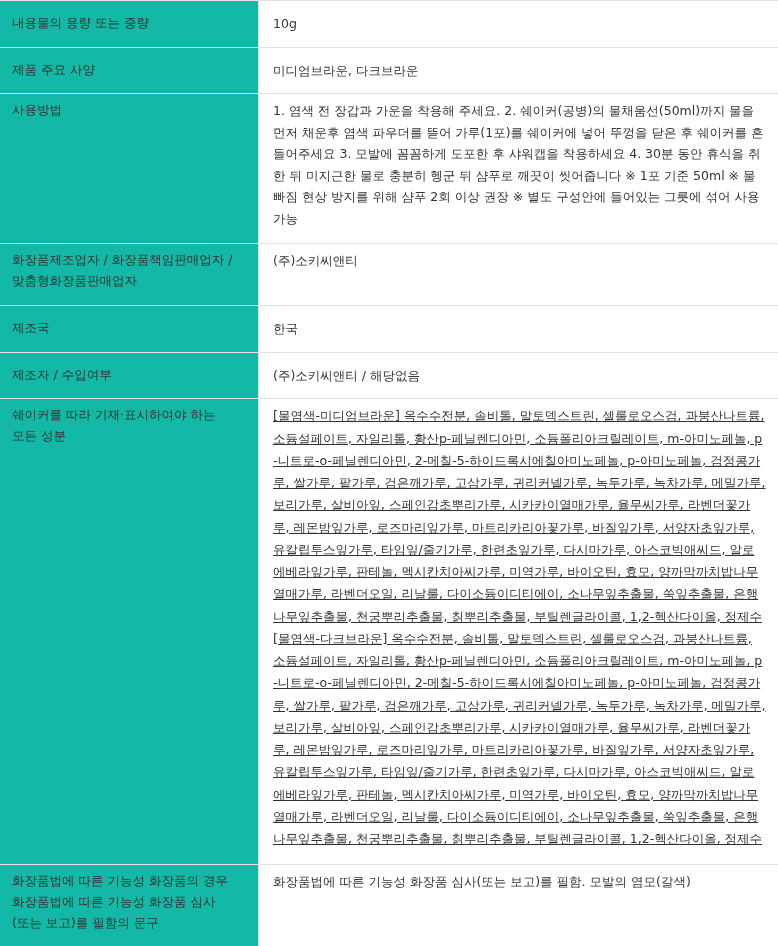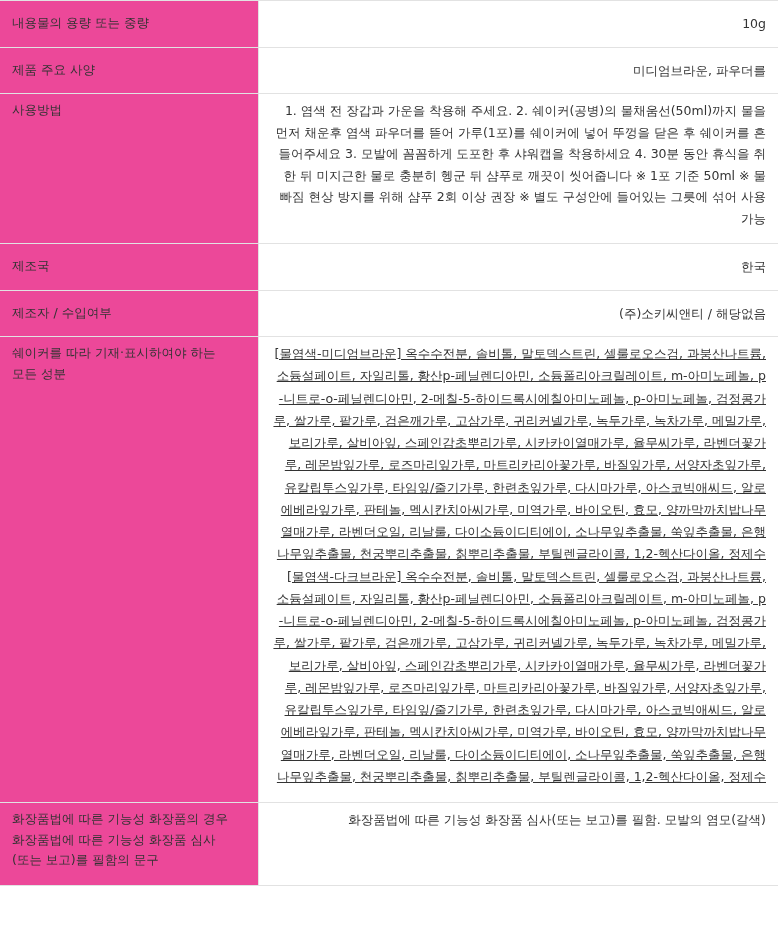--- a/index.html
+++ b/index.html
@@ -24,33 +24,32 @@
   table.spec-table tr:first-child {
     border-top: 1px solid #e2e2e2;
   }
   td.label-cell {
     width: 232px;
     padding: 12px 14px 12px 12px;
     vertical-align: top;
     font-size: 12.5px;
     line-height: 1.65;
     color: #333333;
-    background: #ec4899;
+    background: #14b8a6;
     word-break: keep-all;
   }
   td.value-cell {
     padding: 12px 12px 12px 14px;
     vertical-align: top;
     font-size: 12.5px;
     line-height: 1.72;
     color: #333333;
     background: #ffffff;
     border-left: 1px solid #e2e2e2;
     word-break: break-all;
-    text-align: right;
   }
   tr.tall-row td.label-cell,
   tr.tall-row td.value-cell {
     padding-top: 6px;
     padding-bottom: 14px;
   }
   td.value-cell.ingredients {
     line-height: 1.78;
     text-decoration: underline;
   }
@@ -59,25 +58,29 @@
 <body>
 
 <table class="spec-table">
   <tbody>
     <tr>
       <td class="label-cell">내용물의 용량 또는 중량</td>
       <td class="value-cell">10g</td>
     </tr>
     <tr>
       <td class="label-cell">제품 주요 사양</td>
-      <td class="value-cell">미디엄브라운, 파우더를</td>
+      <td class="value-cell">미디엄브라운, 다크브라운</td>
     </tr>
     <tr class="tall-row">
       <td class="label-cell">사용방법</td>
       <td class="value-cell">1. 염색 전 장갑과 가운을 착용해 주세요. 2. 쉐이커(공병)의 물채움선(50ml)까지 물을 먼저 채운후 염색 파우더를 뜯어 가루(1포)를 쉐이커에 넣어 뚜껑을 닫은 후 쉐이커를 흔들어주세요 3. 모발에 꼼꼼하게 도포한 후 샤워캡을 착용하세요 4. 30분 동안 휴식을 취한 뒤 미지근한 물로 충분히 헹군 뒤 샴푸로 깨끗이 씻어줍니다 ※ 1포 기준 50ml ※ 물빠짐 현상 방지를 위해 샴푸 2회 이상 권장 ※ 별도 구성안에 들어있는 그릇에 섞어 사용가능</td>
+    </tr>
+    <tr class="tall-row">
+      <td class="label-cell">화장품제조업자 / 화장품책임판매업자 / 맞춤형화장품판매업자</td>
+      <td class="value-cell">(주)소키씨앤티</td>
     </tr>
     <tr>
       <td class="label-cell">제조국</td>
       <td class="value-cell">한국</td>
     </tr>
     <tr>
       <td class="label-cell">제조자 / 수입여부</td>
       <td class="value-cell">(주)소키씨앤티 / 해당없음</td>
     </tr>
     <tr class="tall-row">

